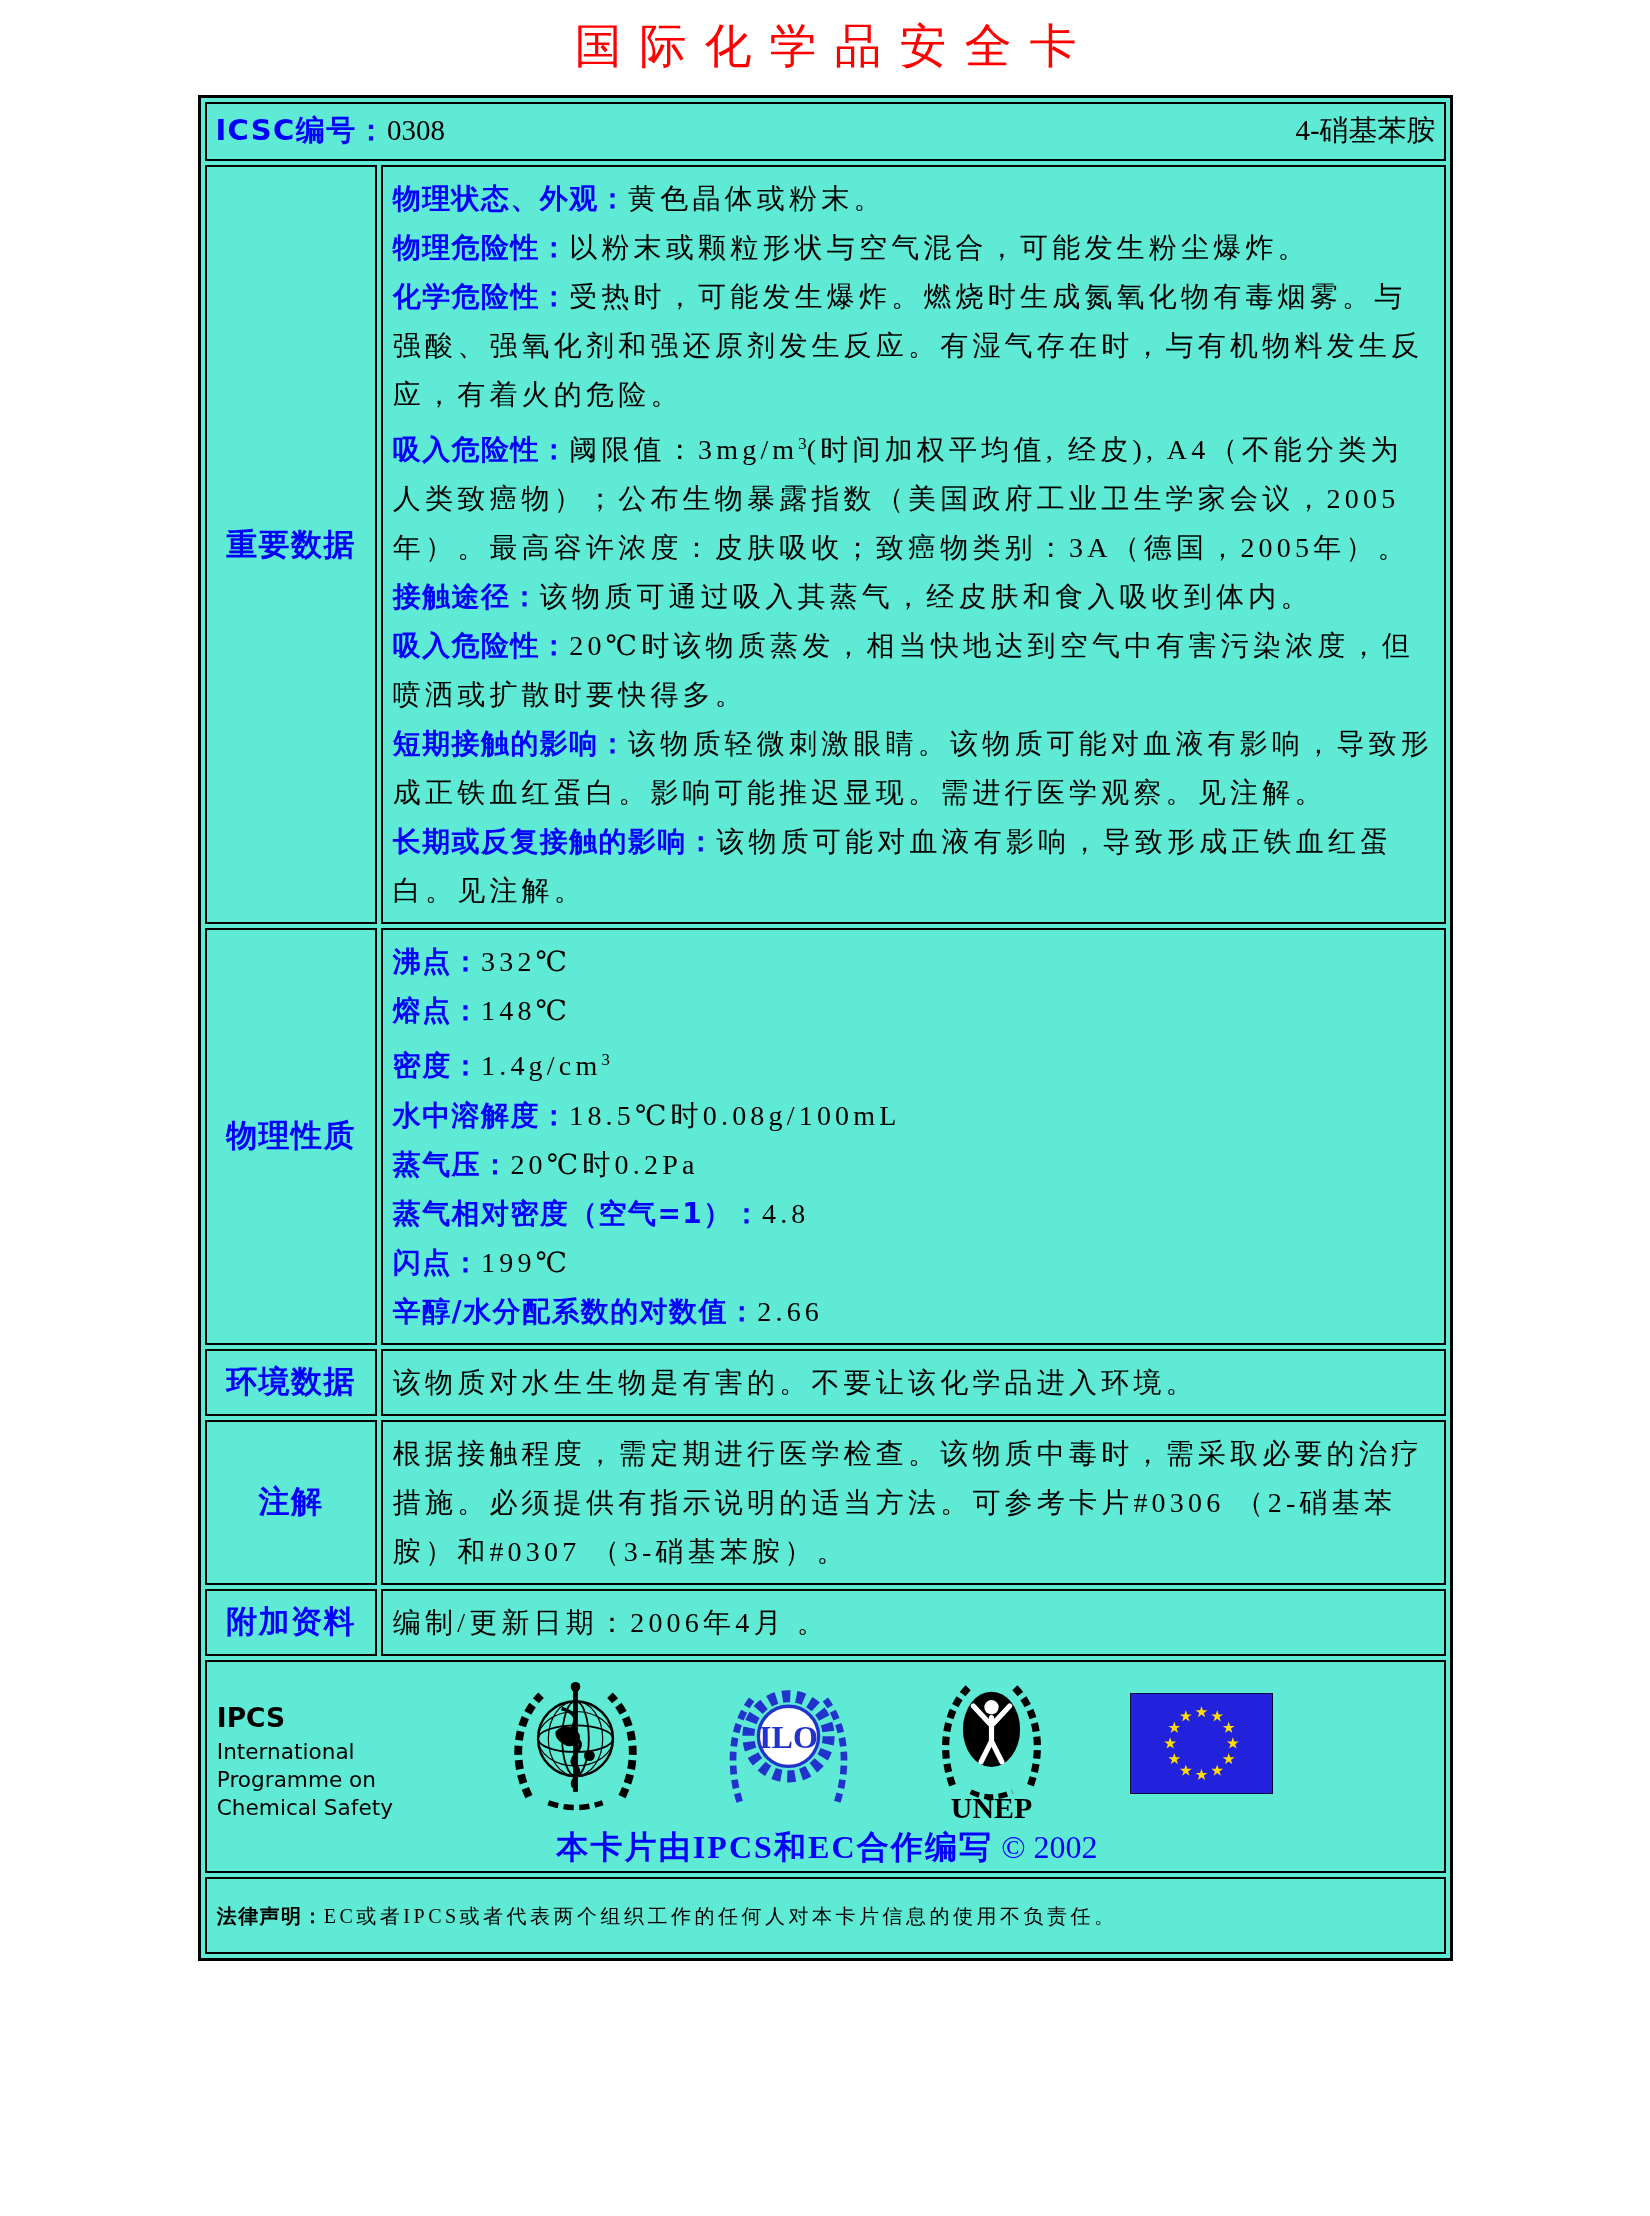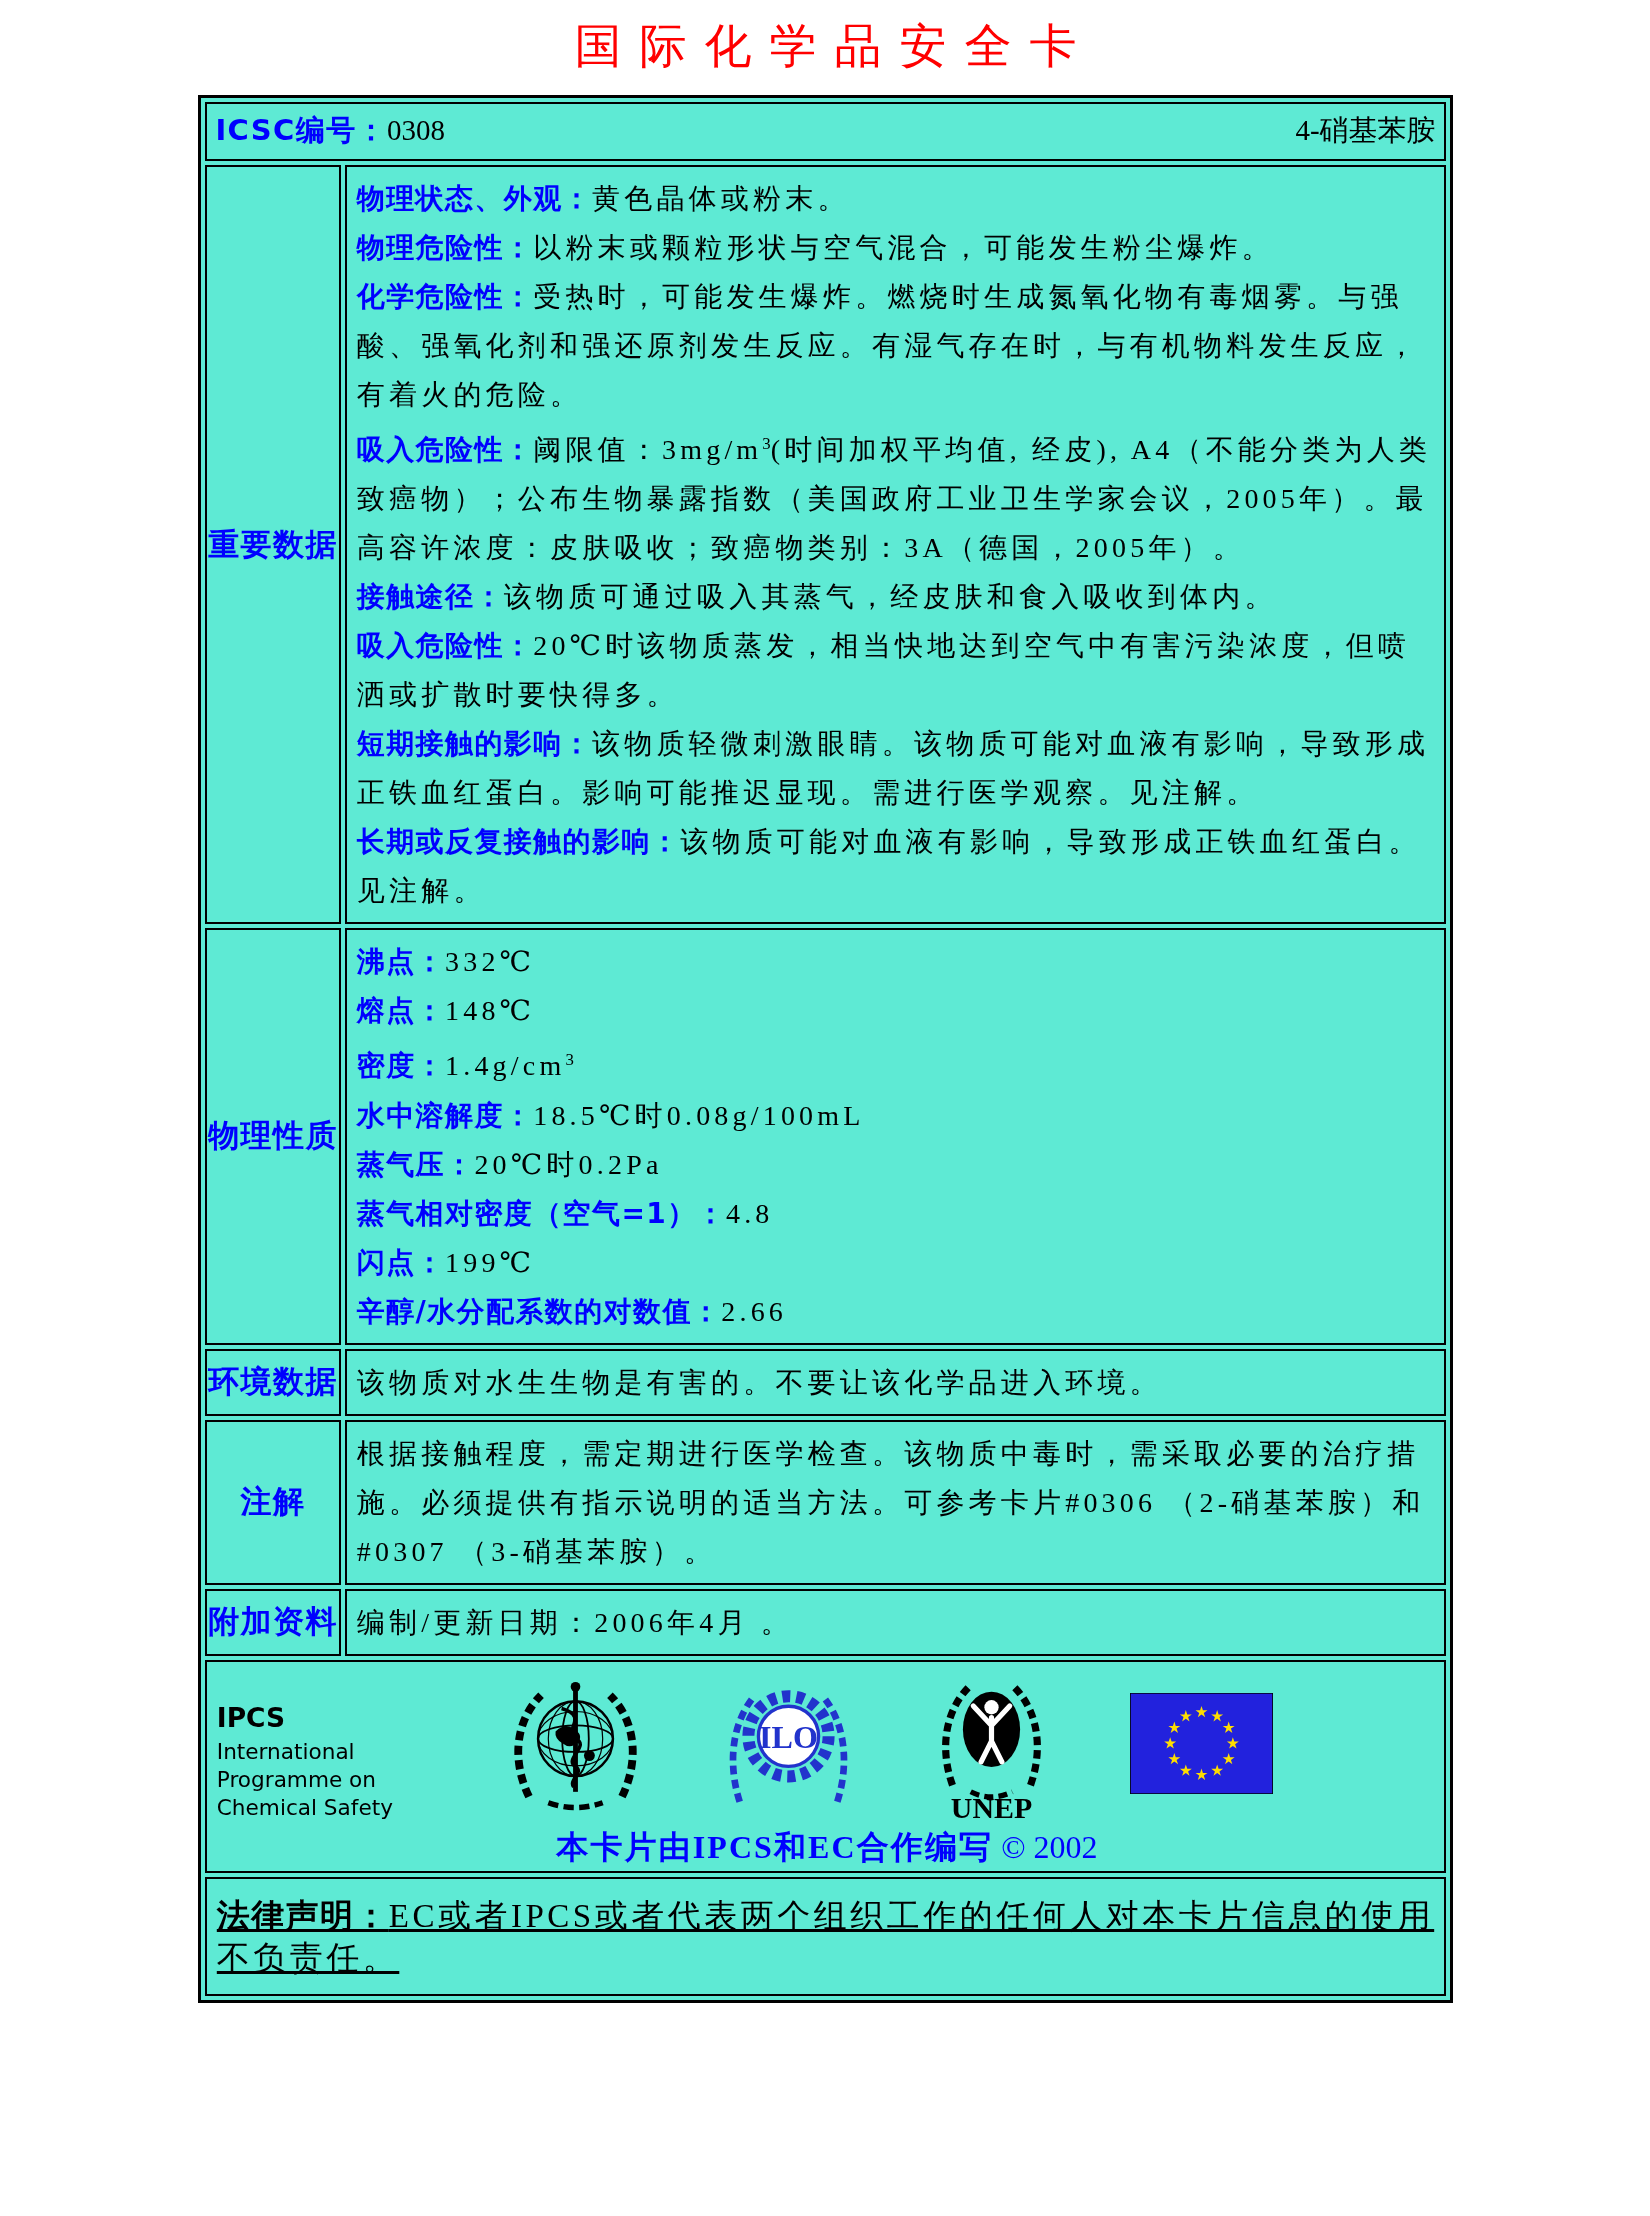--- a/index.html
+++ b/index.html
@@ -22,21 +22,21 @@
   table.card {
     width: 1255px;
     margin: 0 auto;
     border-collapse: separate;
     border-spacing: 4.2px;
     border: 3.5px solid #000;
     background: #5eead4;
   }
   td { border: 2.1px solid #000; vertical-align: middle; }
   td.rowlabel {
-    width: 136px;
+    width: 172px;
     text-align: center;
     color: #0000ff;
     font-family: "DejaVu Sans", "Liberation Sans", sans-serif;
     font-weight: bold;
     font-size: 31px;
     letter-spacing: 1.4px;
   }
   td.content {
     padding: 7px 9.8px;
     font-size: 28px;
@@ -66,21 +66,21 @@
     font-family: "DejaVu Sans", "Liberation Sans", sans-serif;
     font-size: 21.6px;
     line-height: 28px;
     color: #000;
   }
   .ipcs-acronym { font-weight: bold; font-size: 26.5px; margin-bottom: 5.6px; }
   .logo-strip { flex: 1; display: flex; justify-content: space-evenly; align-items: center; padding-right: 84px; }
   .credit { text-align: center; margin-top: 5.6px; font-size: 32px; line-height: 38px; color: #0000ff; }
   .credit-main { font-weight: bold; letter-spacing: 2.1px; }
   .credit-copy { font-weight: normal; }
-  td.legal-cell { padding: 15.3px 9.8px; font-size: 33px; line-height: 42px; letter-spacing: 3.5px; text-decoration: underline; }
+  td.legal-cell { padding: 15.3px 9.8px; font-size: 20px; line-height: 42px; letter-spacing: 3.5px; }
   .legal-lbl {
     color: #000;
     font-family: "DejaVu Sans", "Liberation Sans", sans-serif;
     font-weight: bold;
     letter-spacing: 1.4px;
   }
   svg text { font-family: "Liberation Serif", "DejaVu Serif", serif; font-weight: bold; }
 </style>
 </head>
 <body>

